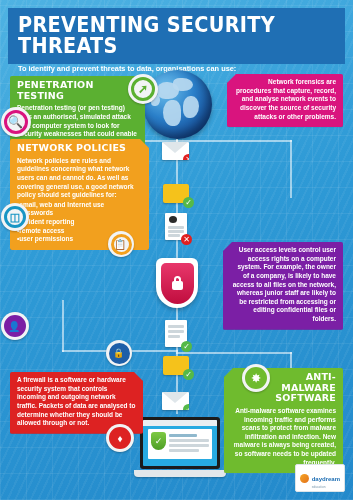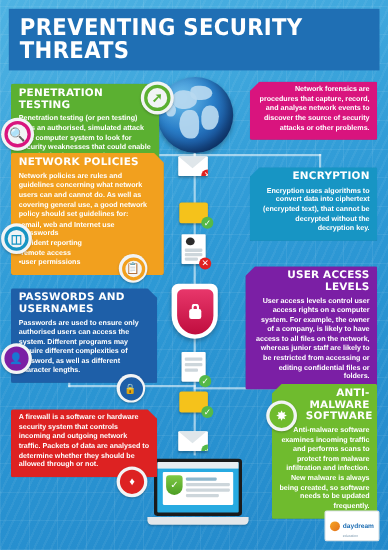--- a/index.html
+++ b/index.html
@@ -92,21 +92,21 @@
 
   
   #p-pen   { top: 76px;  width: 135px; background: #5bb031; }
   #p-net   { top: 139px; width: 139px; background: #f2a01e; }
   #p-pass  { top: 262px; width: 133px; background: #1e5fa8; }
   #p-fire  { top: 372px; width: 133px; background: #dd2222; }
 
   #p-forensics { top: 74px;  width: 116px; background: #d9147e; }
   #p-encrypt   { top: 152px; width: 116px; background: #1795c4; }
   #p-access    { top: 242px; width: 120px; background: #7b1fa5; }
-  #p-malware   { top: 349px; width: 96px; background: #6fbb2e; }
+  #p-malware   { top: 368px; width: 119px; background: #6fbb2e; }
 
   
   .badge {
     position: absolute;
     border-radius: 50%;
     background: #f2f4f5;
     box-shadow: 0 1px 2px rgba(0,0,0,.25);
     display: flex;
     align-items: center;
     justify-content: center;
@@ -239,20 +239,21 @@
 </style>
 </head>
 <body>
 
 <div id="poster">
 
   <div id="texture"></div>
 
   <div id="header">
     <div id="title">Preventing Security Threats</div>
+    <div id="subtitle">To identify and prevent threats to data, organisations can use:</div>
   </div>
 
   <div id="globe">
     <div class="land" style="left:14px; top:12px; width:22px; height:17px;"></div>
     <div class="land" style="left:30px; top:8px; width:20px; height:13px; border-radius:40% 60% 55% 45%;"></div>
     <div class="land" style="left:20px; top:30px; width:18px; height:26px; border-radius:55% 45% 40% 60%;"></div>
     <div class="land" style="left:40px; top:26px; width:16px; height:22px; border-radius:50% 50% 60% 40%;"></div>
     <div class="land" style="left:8px; top:24px; width:9px; height:12px;"></div>
   </div>
 
@@ -333,40 +334,31 @@
     <p>Network policies are rules and guidelines concerning what network users can and cannot do. As well as covering general use, a good network policy should set guidelines for:</p>
     <ul>
       <li>email, web and Internet use</li>
       <li>passwords</li>
       <li>incident reporting</li>
       <li>remote access</li>
       <li>user permissions</li>
     </ul>
   </div>
 
-  <div class="panel left notch-tr" id="p-pass">
-    <h2>Passwords and Usernames</h2>
-    <p>Passwords are used to ensure only authorised users can access the system. Different programs may require different complexities of password, as well as different character lengths.</p>
-  </div>
 
   <div class="panel left notch-tr" id="p-fire">
     <p>A firewall is a software or hardware security system that controls incoming and outgoing network traffic. Packets of data are analysed to determine whether they should be allowed through or not.</p>
   </div>
 
   <div class="panel right notch-tl" id="p-forensics">
     <p>Network forensics are procedures that capture, record, and analyse network events to discover the source of security attacks or other problems.</p>
   </div>
 
-  <div class="panel right notch-tl" id="p-encrypt">
-    <h2>Encryption</h2>
-    <p>Encryption uses algorithms to convert data into ciphertext (encrypted text), that cannot be decrypted without the decryption key.</p>
-  </div>
 
   <div class="panel right notch-tl" id="p-access">
-    <h2>User Access Levels</h2>
     <p>User access levels control user access rights on a computer system. For example, the owner of a company, is likely to have access to all files on the network, whereas junior staff are likely to be restricted from accessing or editing confidential files or folders.</p>
   </div>
 
   <div class="panel right notch-tl" id="p-malware">
     <h2 style="padding-left:24px;">Anti-malware Software</h2>
     <p>Anti-malware software examines incoming traffic and performs scans to protect from malware infiltration and infection. New malware is always being created, so software needs to be updated frequently.</p>
   </div>
 
   <div class="badge" id="b-pen">
     <div class="ring" style="width:24px;height:24px;border:3px solid #5bb031;">

